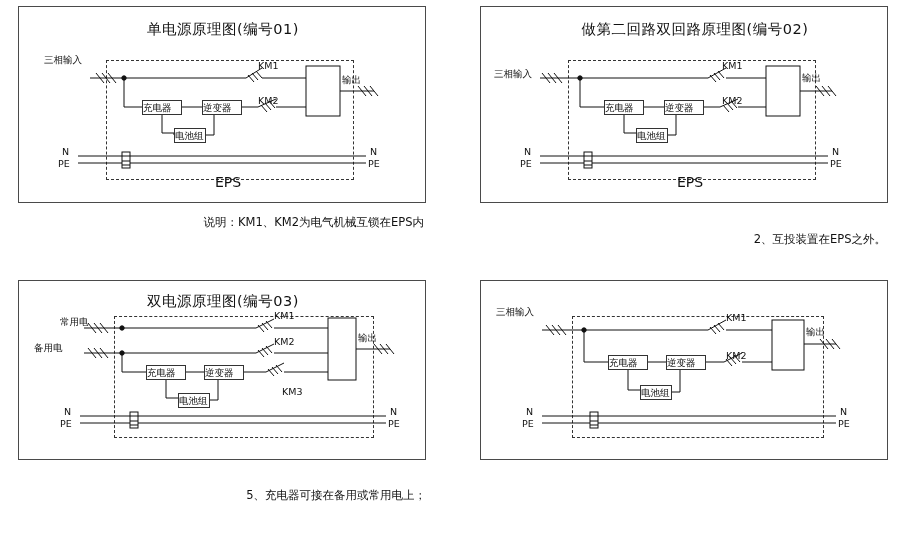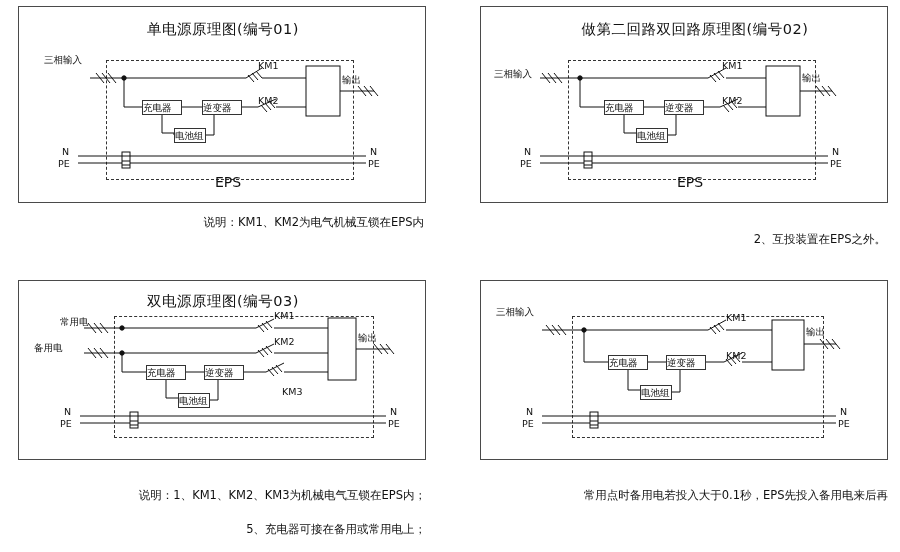--- a/index.html
+++ b/index.html
@@ -284,21 +284,20 @@
     <div class="lbl" style="left:264px;top:80px;margin-top:26px;">KM3</div>
     <div class="boxlabel" style="left:128px;top:85px;width:40px;">充电器</div>
     <div class="boxlabel" style="left:186px;top:85px;width:40px;">逆变器</div>
     <div class="boxlabel" style="left:160px;top:113px;width:32px;">电池组</div>
     <div class="lbl" style="left:46px;top:126px;">N</div>
     <div class="lbl" style="left:42px;top:138px;">PE</div>
     <div class="lbl" style="left:372px;top:126px;">N</div>
     <div class="lbl" style="left:370px;top:138px;">PE</div>
 
     <div class="note" style="left:6px;top:190px;width:402px;">
-      <span class="ln">说明：1、KM1、KM2、KM3为机械电气互锁在EPS内；</span>
       <span class="ind">5、充电器可接在备用或常用电上；</span>
       
     </div>
   </div>
 
   <div class="panel" style="left:480px;top:280px;width:410px;height:268px;">
     <div class="frame" style="left:0;top:0;width:408px;height:180px;"></div>
 
     <div class="dashbox" style="left:92px;top:36px;width:252px;height:122px;"></div>
 
@@ -349,18 +348,17 @@
     <div class="lbl" style="left:246px;top:70px;">KM2</div>
     <div class="boxlabel" style="left:128px;top:75px;width:40px;">充电器</div>
     <div class="boxlabel" style="left:186px;top:75px;width:40px;">逆变器</div>
     <div class="boxlabel" style="left:160px;top:105px;width:32px;">电池组</div>
     <div class="lbl" style="left:46px;top:126px;">N</div>
     <div class="lbl" style="left:42px;top:138px;">PE</div>
     <div class="lbl" style="left:360px;top:126px;">N</div>
     <div class="lbl" style="left:358px;top:138px;">PE</div>
 
     <div class="note" style="left:6px;top:190px;width:402px;">
-      <span class="ind2">常用点时备用电若投入大于0.1秒，EPS先投入备用电来后再</span>
       
     </div>
   </div>
 
 </div>
 
 </body></html>

